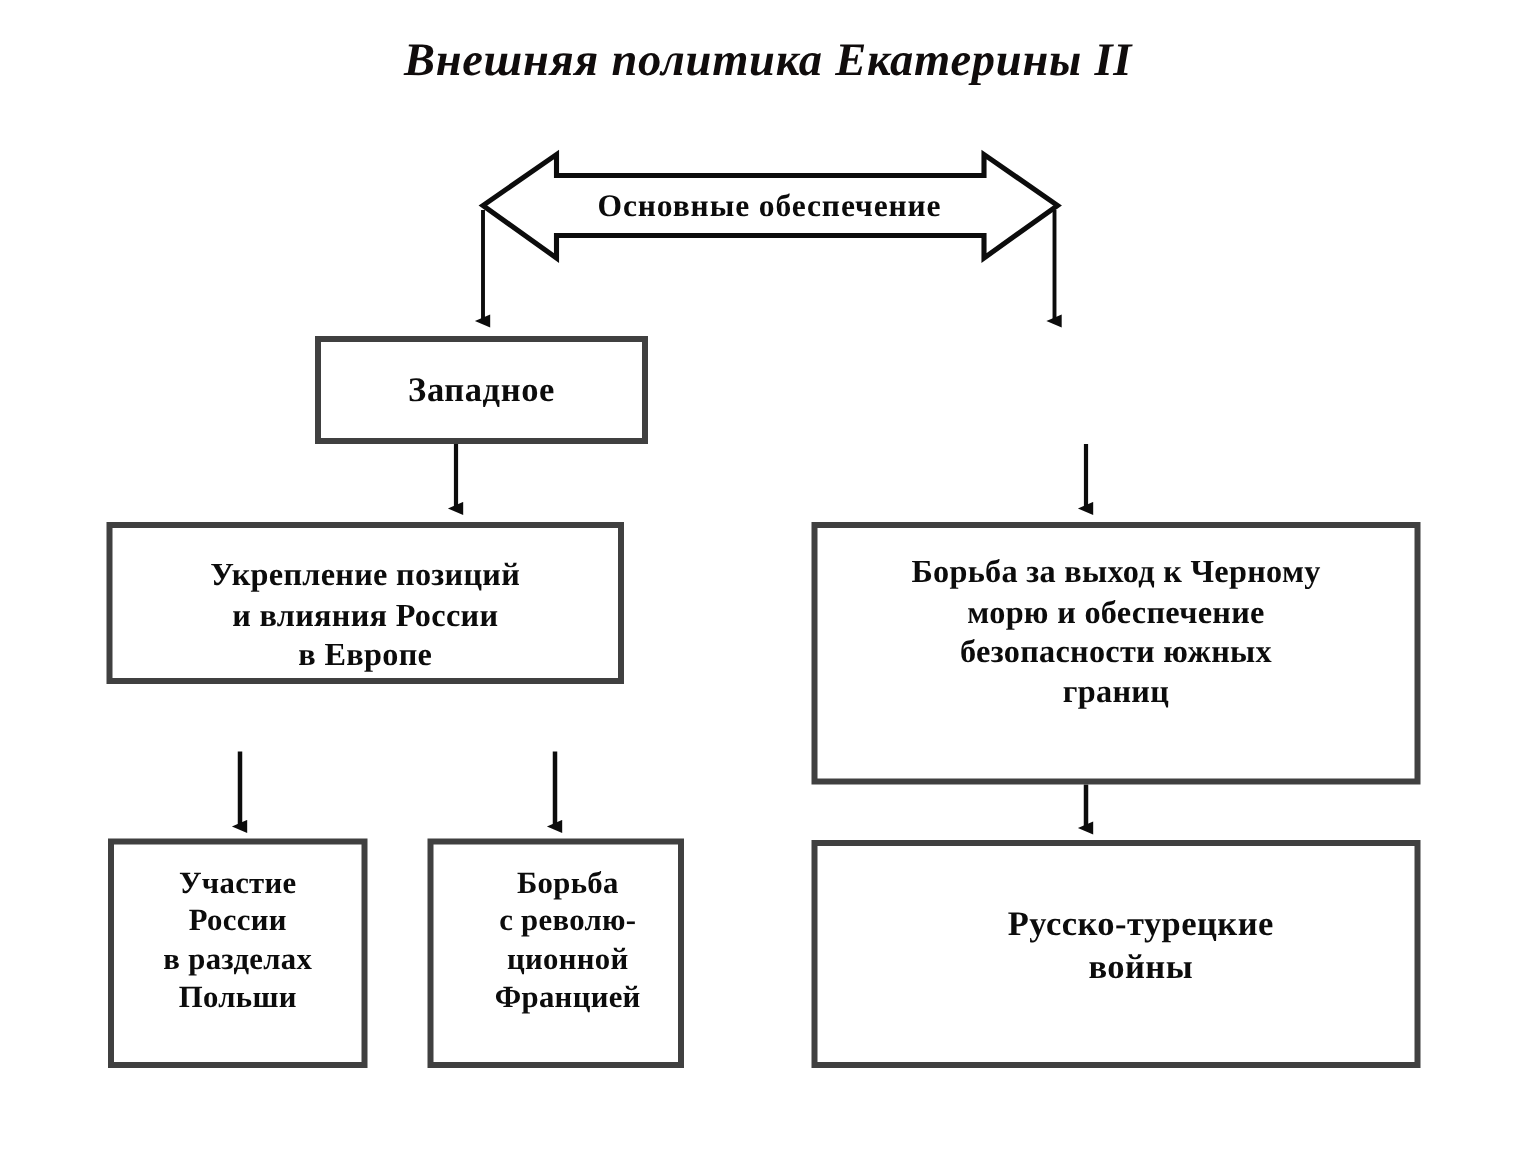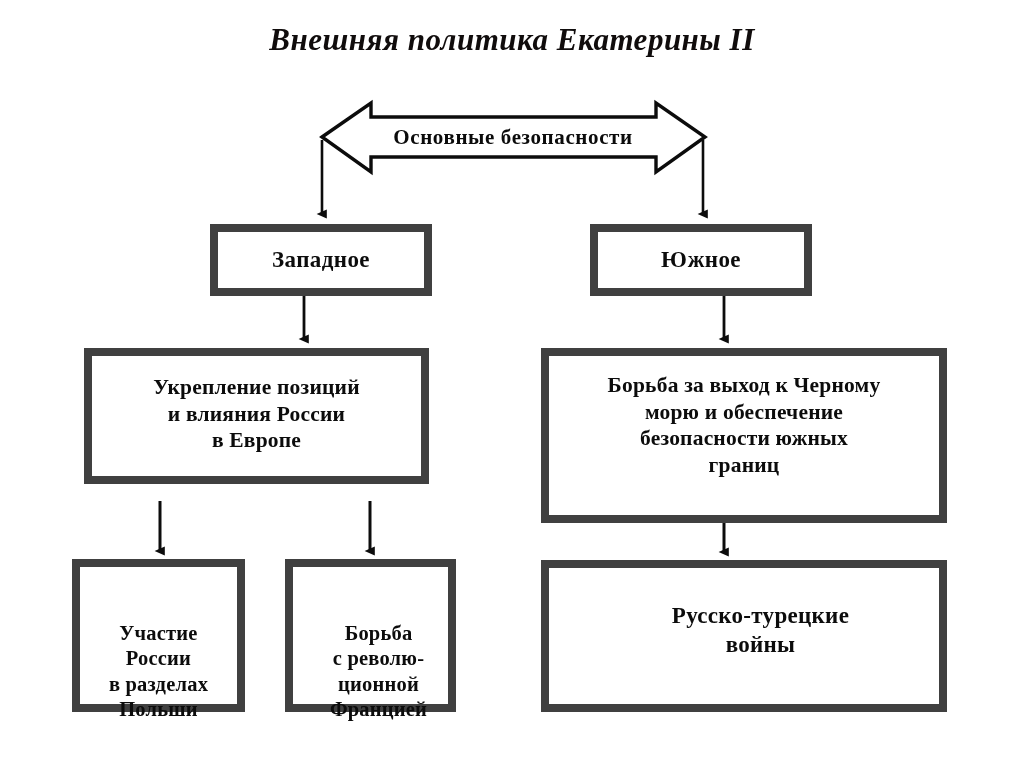--- a/index.html
+++ b/index.html
@@ -44,21 +44,21 @@
     position: absolute;
     left: 0; top: 0;
     width: 1024px;
     height: 767px;
     pointer-events: none;
   }
 
   
   .box {
     position: absolute;
-    border: 8px solid #404040;
+    border: 4px solid #404040;
     background: #ffffff;
     box-sizing: border-box;
     display: flex;
     justify-content: center;
     font-family: "Liberation Serif", "DejaVu Serif", serif;
     font-weight: bold;
     color: #0c0c0c;
     text-align: center;
     line-height: 1.24;
     white-space: pre-line;
@@ -78,21 +78,21 @@
   }
   .box-goal .box-label { padding-top: 18px; }
 
   .box-goal-right .box-label { padding-top: 16px; }
 
   .box-outcome-small {
     align-items: flex-start;
     font-size: 20.5px;
     letter-spacing: 0.2px;
   }
-  .box-outcome-small .box-label { padding-top: 14px; margin-top: 40px; }
+  .box-outcome-small .box-label { padding-top: 14px; }
 
   .box-outcome-wide {
     align-items: center;
     font-size: 23px;
     letter-spacing: 0.3px;
   }
   .box-outcome-wide .box-label { padding-bottom: 10px; }
 
   
   .banner-text {
@@ -162,31 +162,28 @@
 
     <g>
       <line x1="370" y1="501" x2="370" y2="551" stroke="#0c0c0c" stroke-width="3" marker-end="url(#ah)"></line>
     </g>
 
     <g>
       <line x1="724" y1="501" x2="724" y2="552" stroke="#0c0c0c" stroke-width="3" marker-end="url(#ah)"></line>
     </g>
   </svg>
 
-  <div class="banner-text">Основные безопасности</div>
+  <div class="banner-text">Основные обеспечение</div>
 
   <div class="box box-direction" style="left:210px; top:224px; width:222px; height:72px;">
     <span class="box-label">Западное</span>
   </div>
 
-  <div class="box box-direction" style="left:590px; top:224px; width:222px; height:72px;">
-    <span class="box-label">Южное</span>
-  </div>
-
-  <div class="box box-goal" style="left:84px; top:348px; width:345px; height:136px;">
+
+  <div class="box box-goal" style="left:71px; top:348px; width:345px; height:108px;">
     <span class="box-label">Укрепление позиций
 и влияния России
 в Европе</span>
   </div>
 
   <div class="box box-goal box-goal-right" style="left:541px; top:348px; width:406px; height:175px;">
     <span class="box-label">Борьба за выход к Черному
 морю и обеспечение
 безопасности южных
 границ</span>

